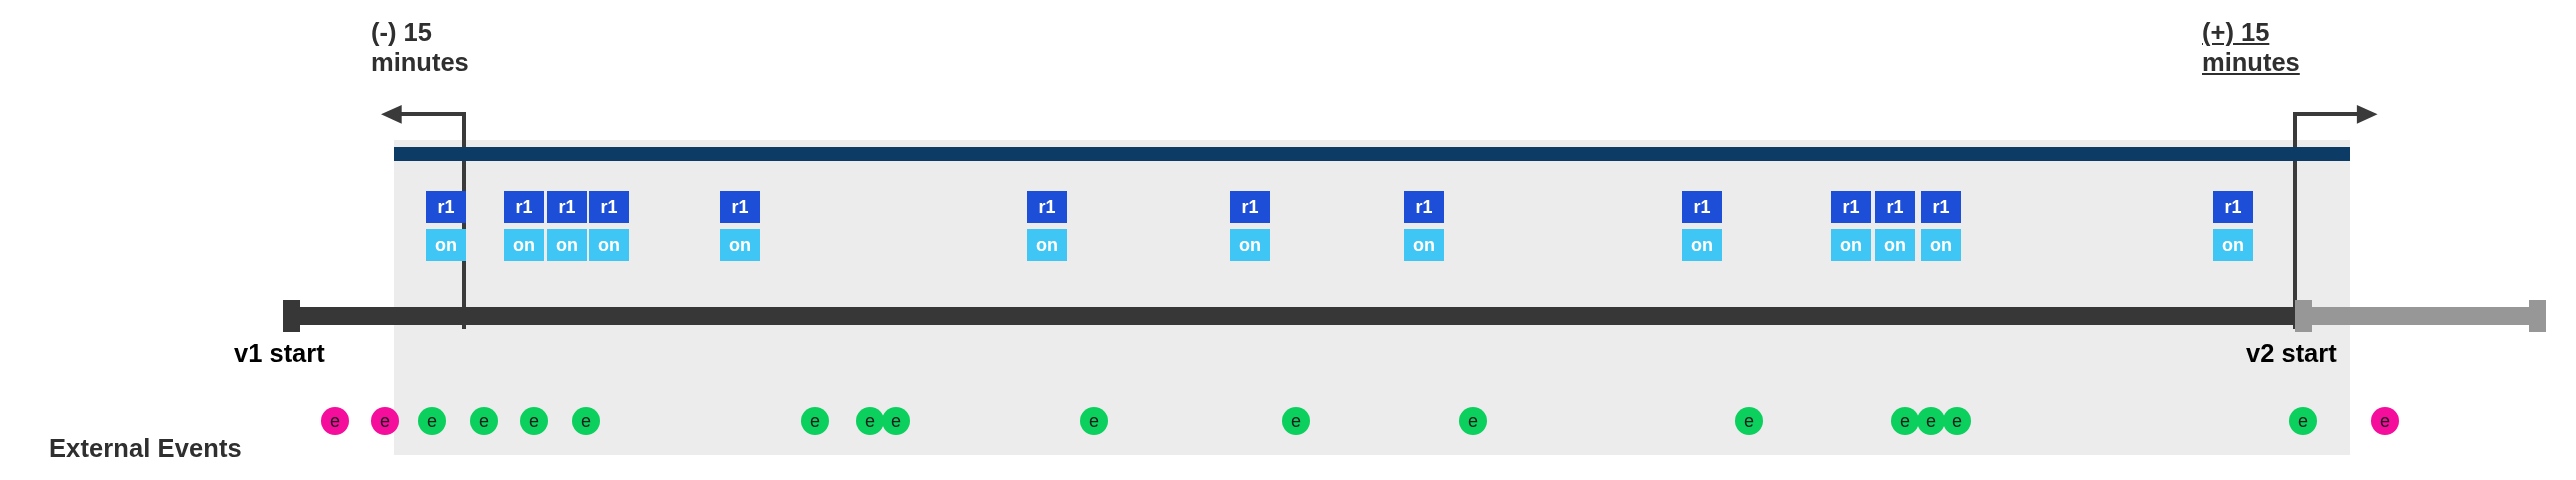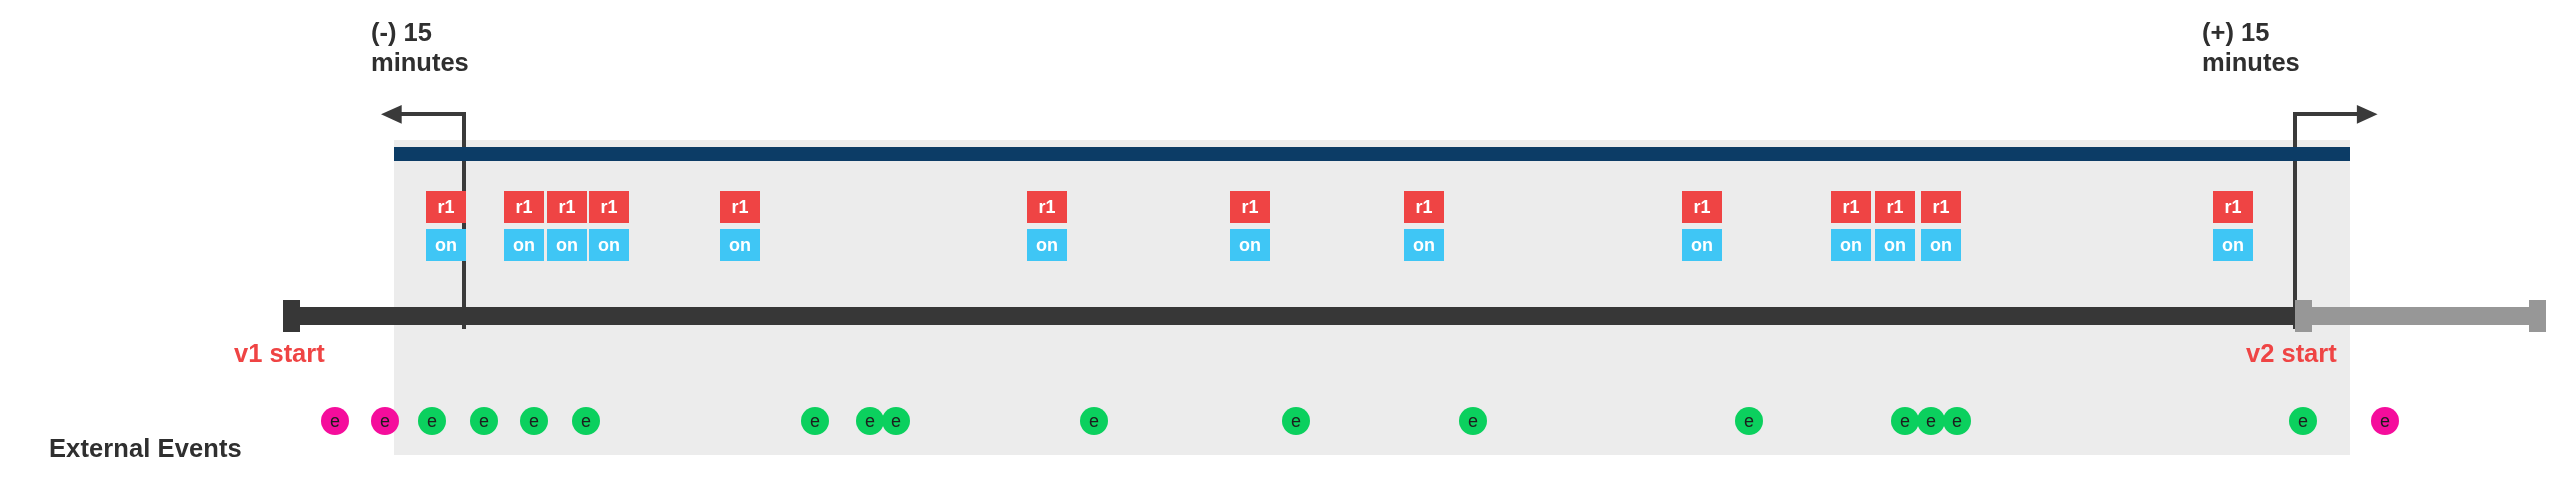--- a/index.html
+++ b/index.html
@@ -56,38 +56,38 @@
   
   .seg-bar { position: absolute; }
   .seg-cap { position: absolute; }
   .v1 { background: #373737; }
   .v2 { background: #979797; }
 
   .ver-label {
     position: absolute;
     font-size: 25.5px;
     font-weight: 700;
-    color: #ef4444;
+    color: #000000;
     white-space: nowrap;
   }
 
   
   .badge-stack { position: absolute; }
   .badge {
     width: 40px;
     height: 32px;
     display: flex;
     align-items: center;
     justify-content: center;
     font-size: 18px;
     font-weight: 700;
     color: #ffffff;
     line-height: 1;
   }
-  .badge-r { background: #ef4444; }
+  .badge-r { background: #1d4ed8; }
   .badge-on { background: #3fc6f5; margin-top: 5.7px; }
 
   
   .dot {
     position: absolute;
     width: 28px;
     height: 28px;
     border-radius: 50%;
     display: flex;
     align-items: center;
@@ -113,21 +113,21 @@
   </div>
 
   <div class="callout-line" style="left:398px; top:112px; width:68px; height:3.8px;"></div>
 
   <svg style="position:absolute; left:381px; top:103px;" width="22.6" height="22.6" viewBox="0 0 24 24">
     <polygon points="0,12 22,2 22,22" fill="#3a3a3a"></polygon>
   </svg>
 
   <div class="callout-line" style="left:462px; top:112px; width:3.8px; height:217px;"></div>
 
-  <div class="callout" style="left:2202px; top:17px; width:189px;">
+  <div class="callout" style="left:2202px; top:17px; width:189px;text-decoration:underline;">
     <div>(+) 15</div>
     <div>minutes</div>
   </div>
   <div class="callout-line" style="left:2295px; top:112px; width:70px; height:3.8px;"></div>
   <svg style="position:absolute; left:2355px; top:103px;" width="22.6" height="22.6" viewBox="0 0 24 24">
     <polygon points="24,12 2,2 2,22" fill="#3a3a3a"></polygon>
   </svg>
   <div class="callout-line" style="left:2293px; top:112px; width:3.8px; height:217px;"></div>
 
   <div class="navy-bar" style="left:394px; top:147px; width:1956px; height:14px;"></div>

